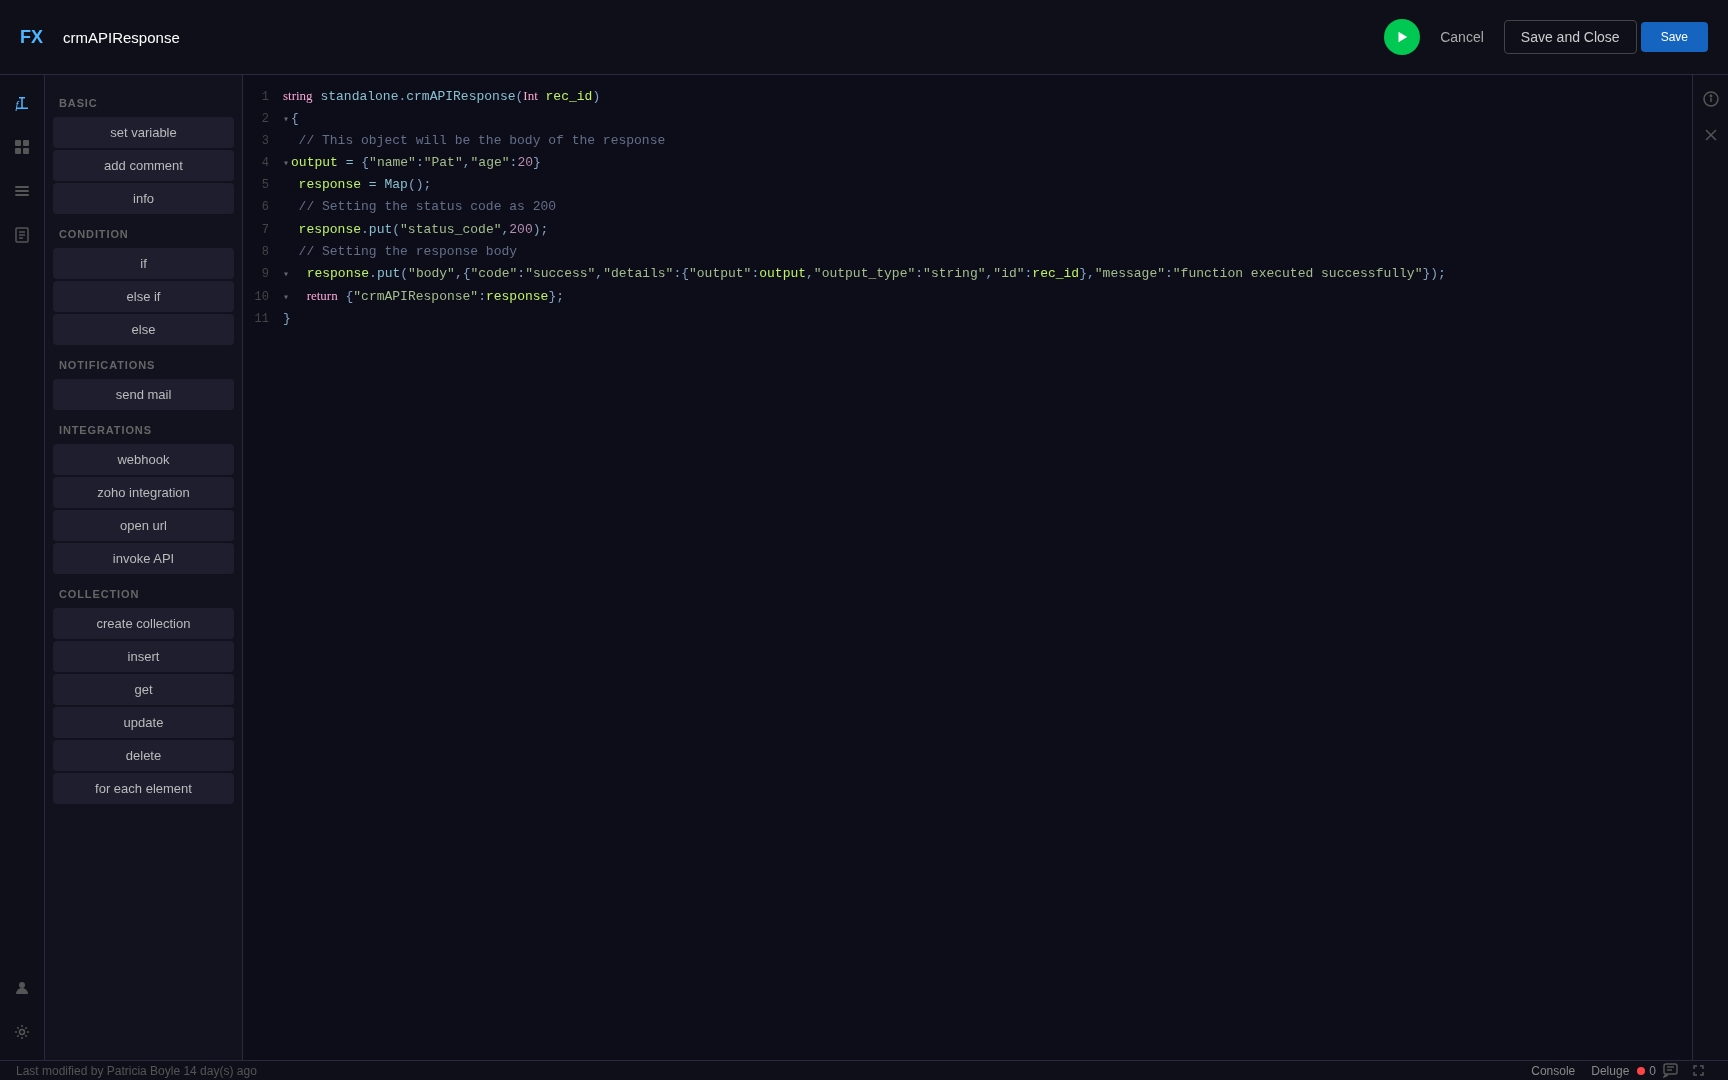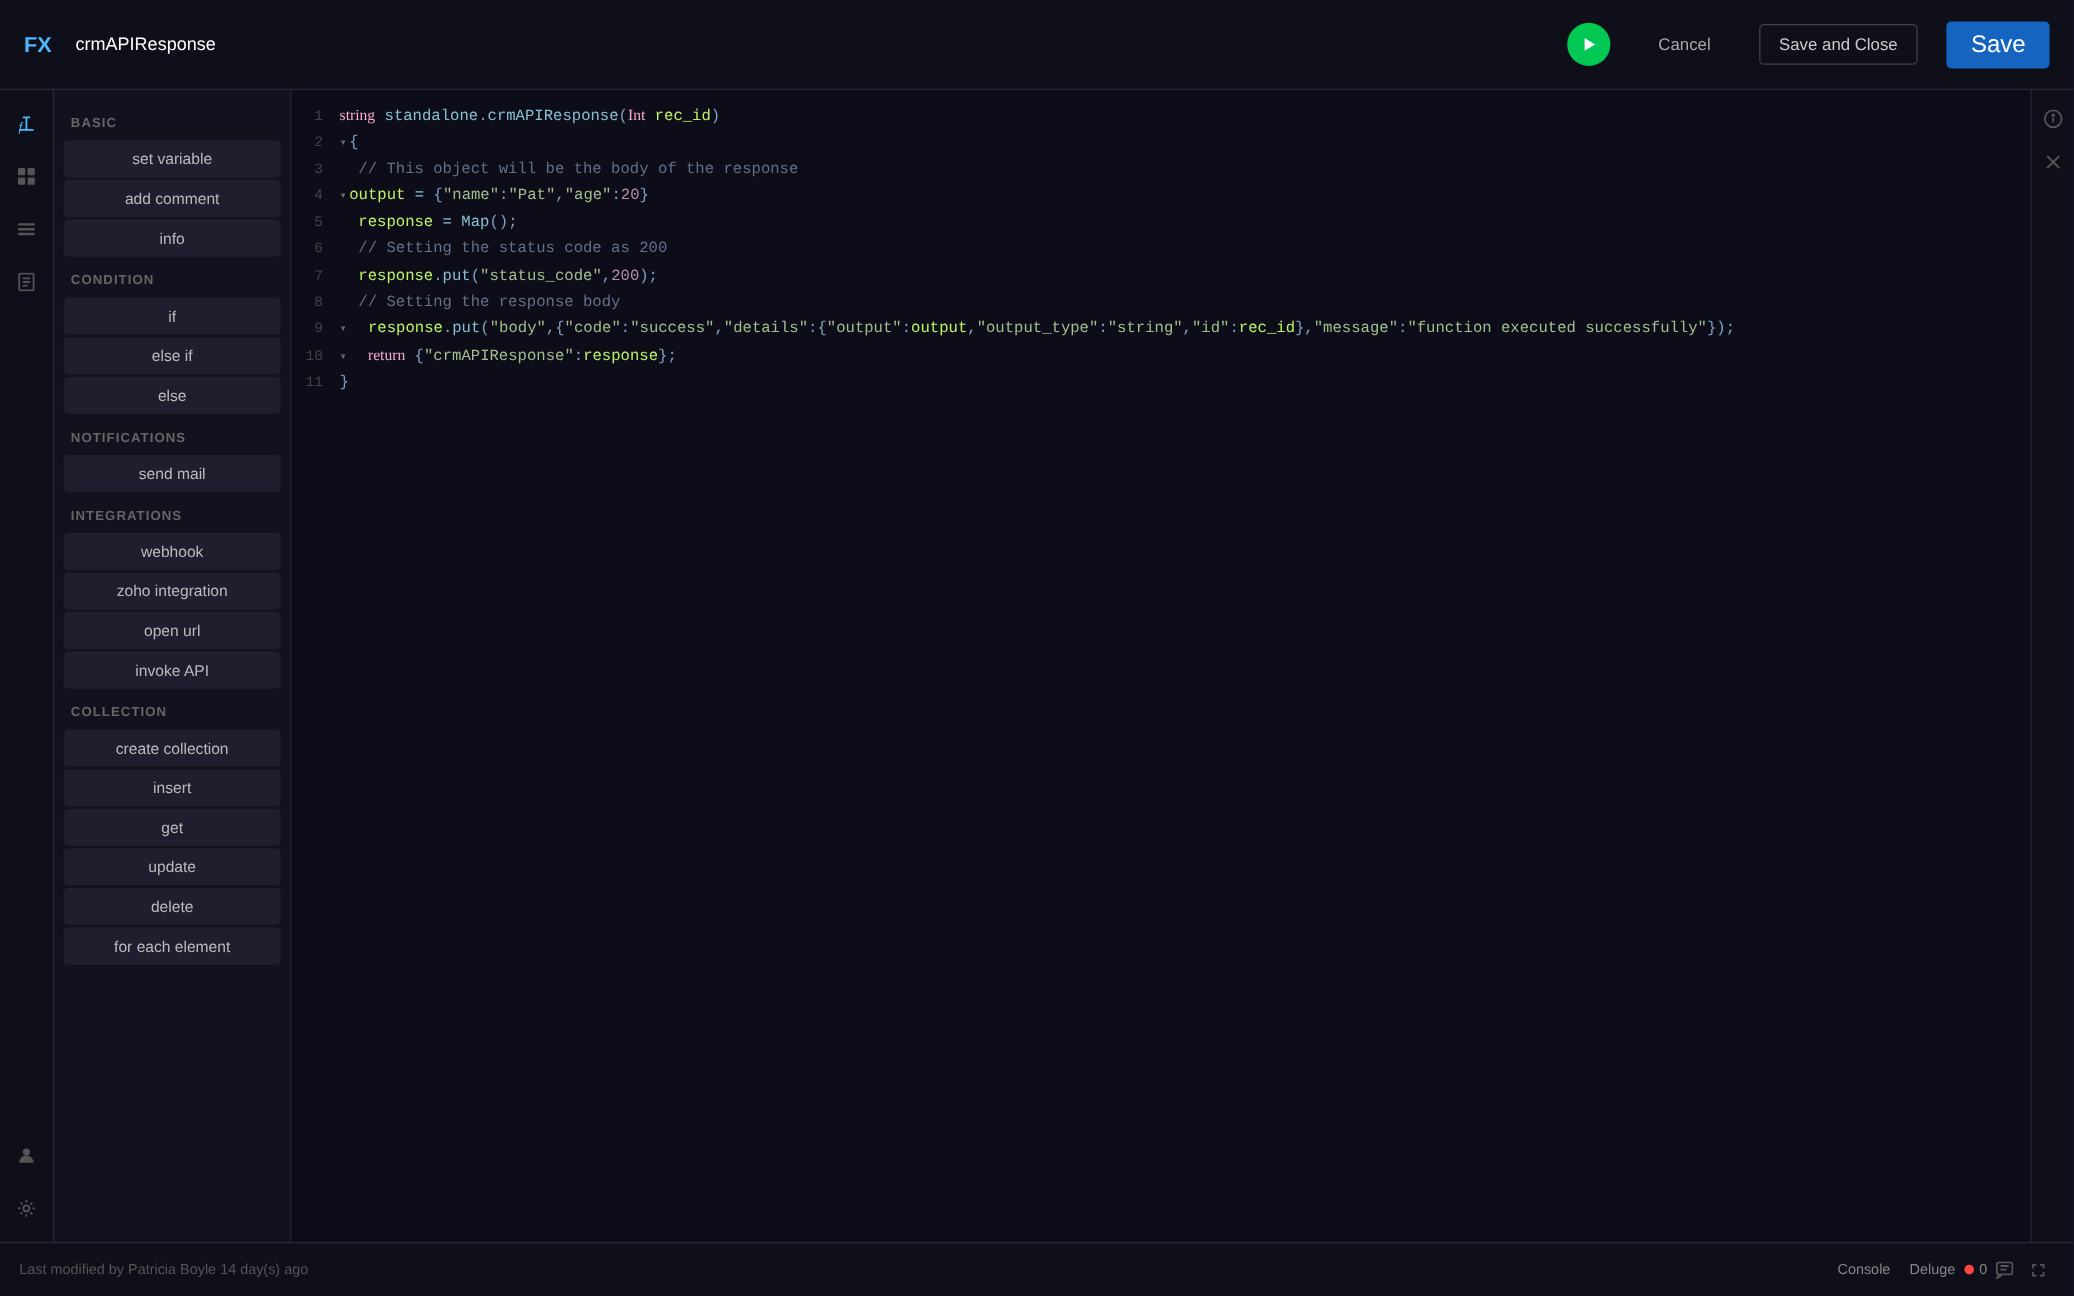--- a/index.html
+++ b/index.html
@@ -32,21 +32,21 @@
     }
     .header-title {
       color: #ffffff;
       font-size: 15px;
       font-weight: 500;
     }
     .header-spacer { flex: 1; }
     .header-actions {
       display: flex;
       align-items: center;
-      gap: 24px;
+      gap: 4px;
     }
     .btn-run {
       width: 36px;
       height: 36px;
       border-radius: 50%;
       background: #00c853;
       border: none;
       cursor: pointer;
       display: flex;
       align-items: center;
@@ -67,21 +67,21 @@
       color: #ccc;
       font-size: 14px;
       cursor: pointer;
       padding: 8px 16px;
       border-radius: 4px;
     }
     .btn-save {
       background: #1565c0;
       border: none;
       color: #fff;
-      font-size: 20px;
+      font-size: 12px;
       cursor: pointer;
       padding: 8px 20px;
       border-radius: 4px;
       text-align: center;
     }
 
     
     .main {
       display: flex;
       flex: 1;
@@ -220,21 +220,21 @@
       border-radius: 4px;
       cursor: pointer;
       color: #555;
       background: transparent;
       border: none;
       font-size: 14px;
     }
 
     
     .status-bar {
-      height: 45px;
+      height: 20px;
       background: #0f0f1a;
       border-top: 1px solid #2a2a3e;
       display: flex;
       align-items: center;
       padding: 0 16px;
       font-size: 12px;
       color: #555;
       flex-shrink: 0;
     }
     .status-bar-spacer { flex: 1; }

